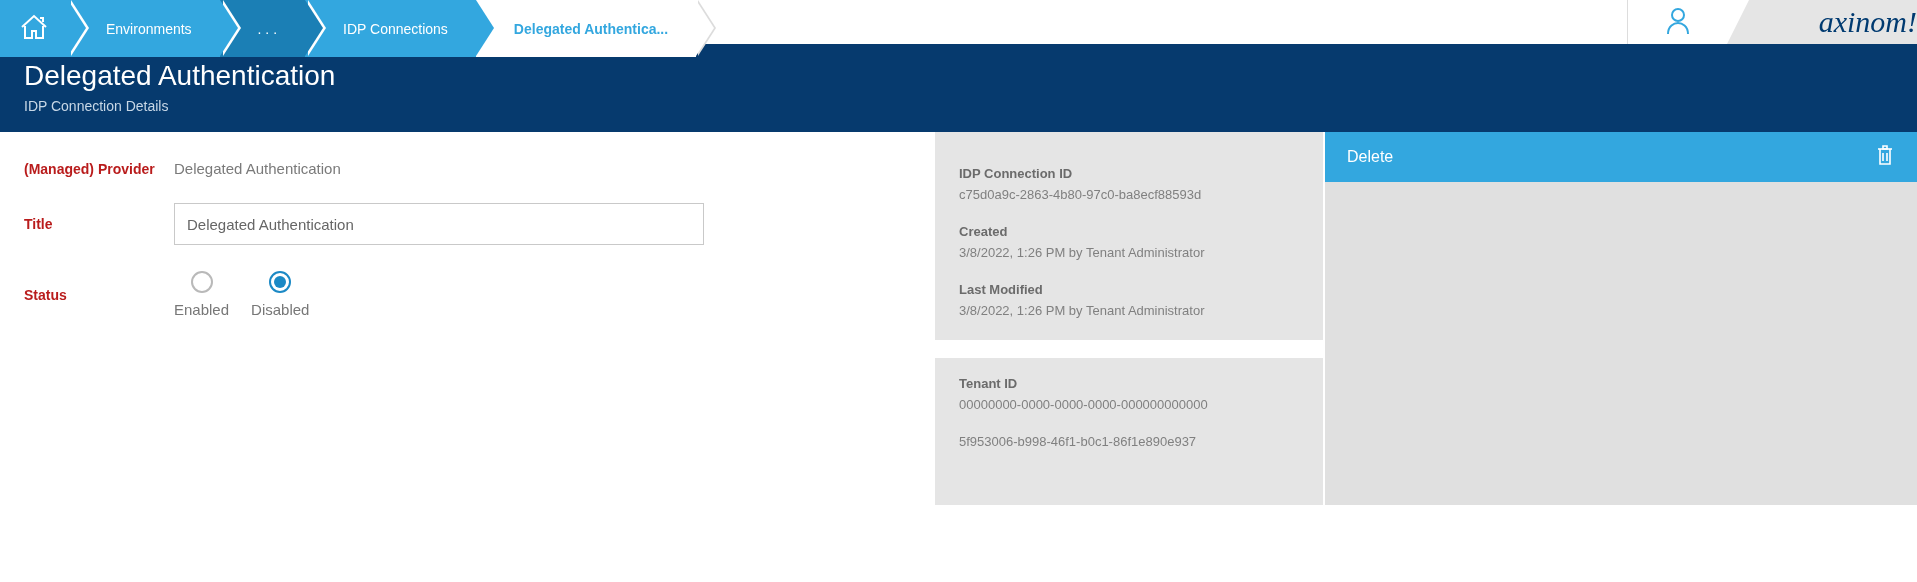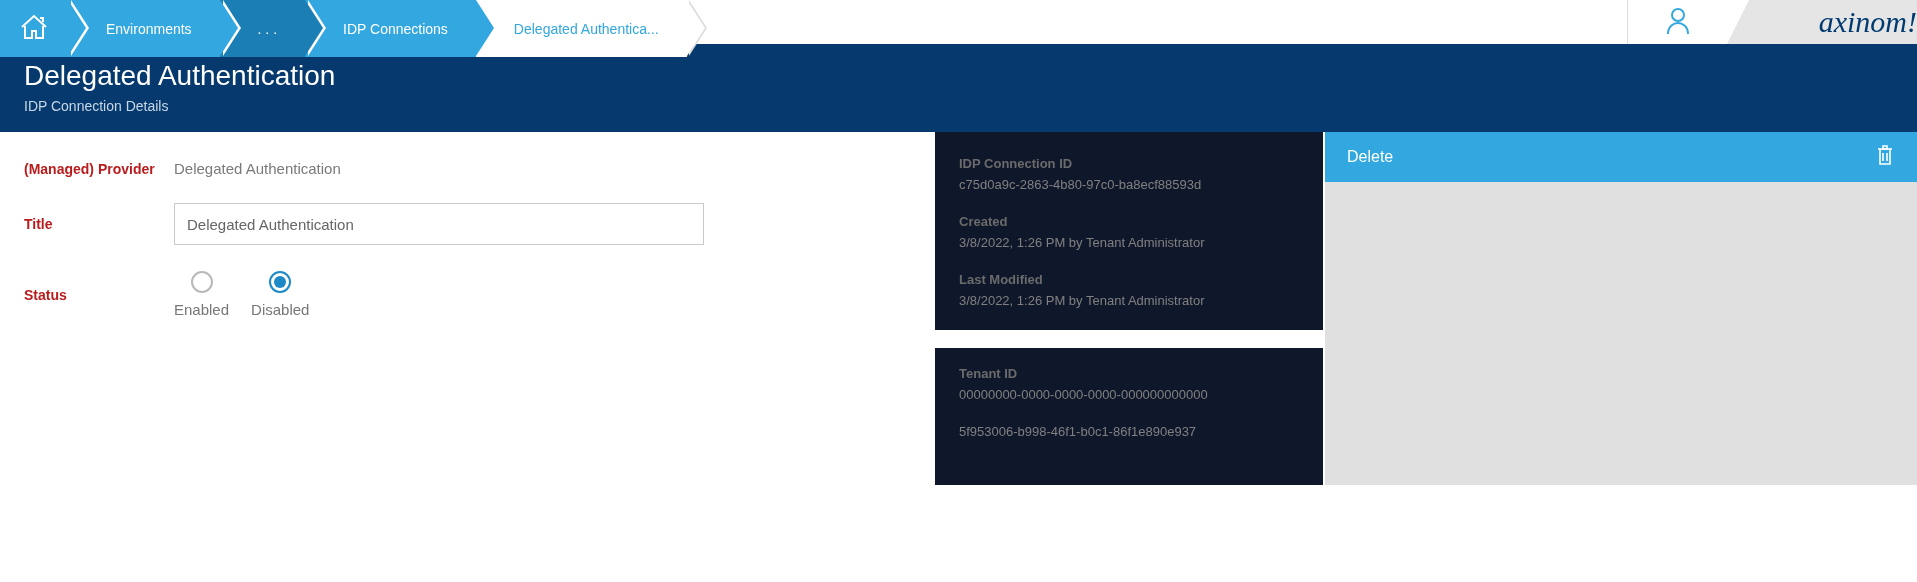--- a/index.html
+++ b/index.html
@@ -55,20 +55,21 @@
     border-bottom: 28.5px solid transparent;
     border-left: 18px solid #fff;
     z-index: 1;
   }
   .crumb.home { padding-left: 18px; padding-right: 18px; }
   .crumb.dark { background: #1b7fb5; }
   .crumb.dark::after { border-left-color: #1b7fb5; }
   .crumb.current {
     background: #fff;
     color: #33a7df;
+    font-weight: bold;
   }
   .crumb.current::after { border-left-color: #fff; }
   .crumb.current::before { border-left-color: #dcdcdc; right: -20px; }
 
   .home-icon svg { width: 32px; height: 28px; stroke: #fff; fill: none; stroke-width: 2; }
 
   .topbar-spacer { flex: 1; }
   .topbar-right {
     display: flex;
     align-items: stretch;
@@ -112,22 +113,22 @@
   .main {
     display: flex;
     align-items: stretch;
   }
   .form-col {
     flex: 0 0 935px;
     padding: 28px 24px;
   }
   .meta-col {
     flex: 0 0 390px;
-    background: #0f172a;
-    padding: 24px 24px;
+    background: #e5e5e5;
+    padding: 34px 24px;
     font-size: 13px;
     color: #6b6b6b;
     border-right: 2px solid #fff;
   }
   .actions-col {
     flex: 1;
     background: #e0e0e0;
     display: flex;
     flex-direction: column;
   }

